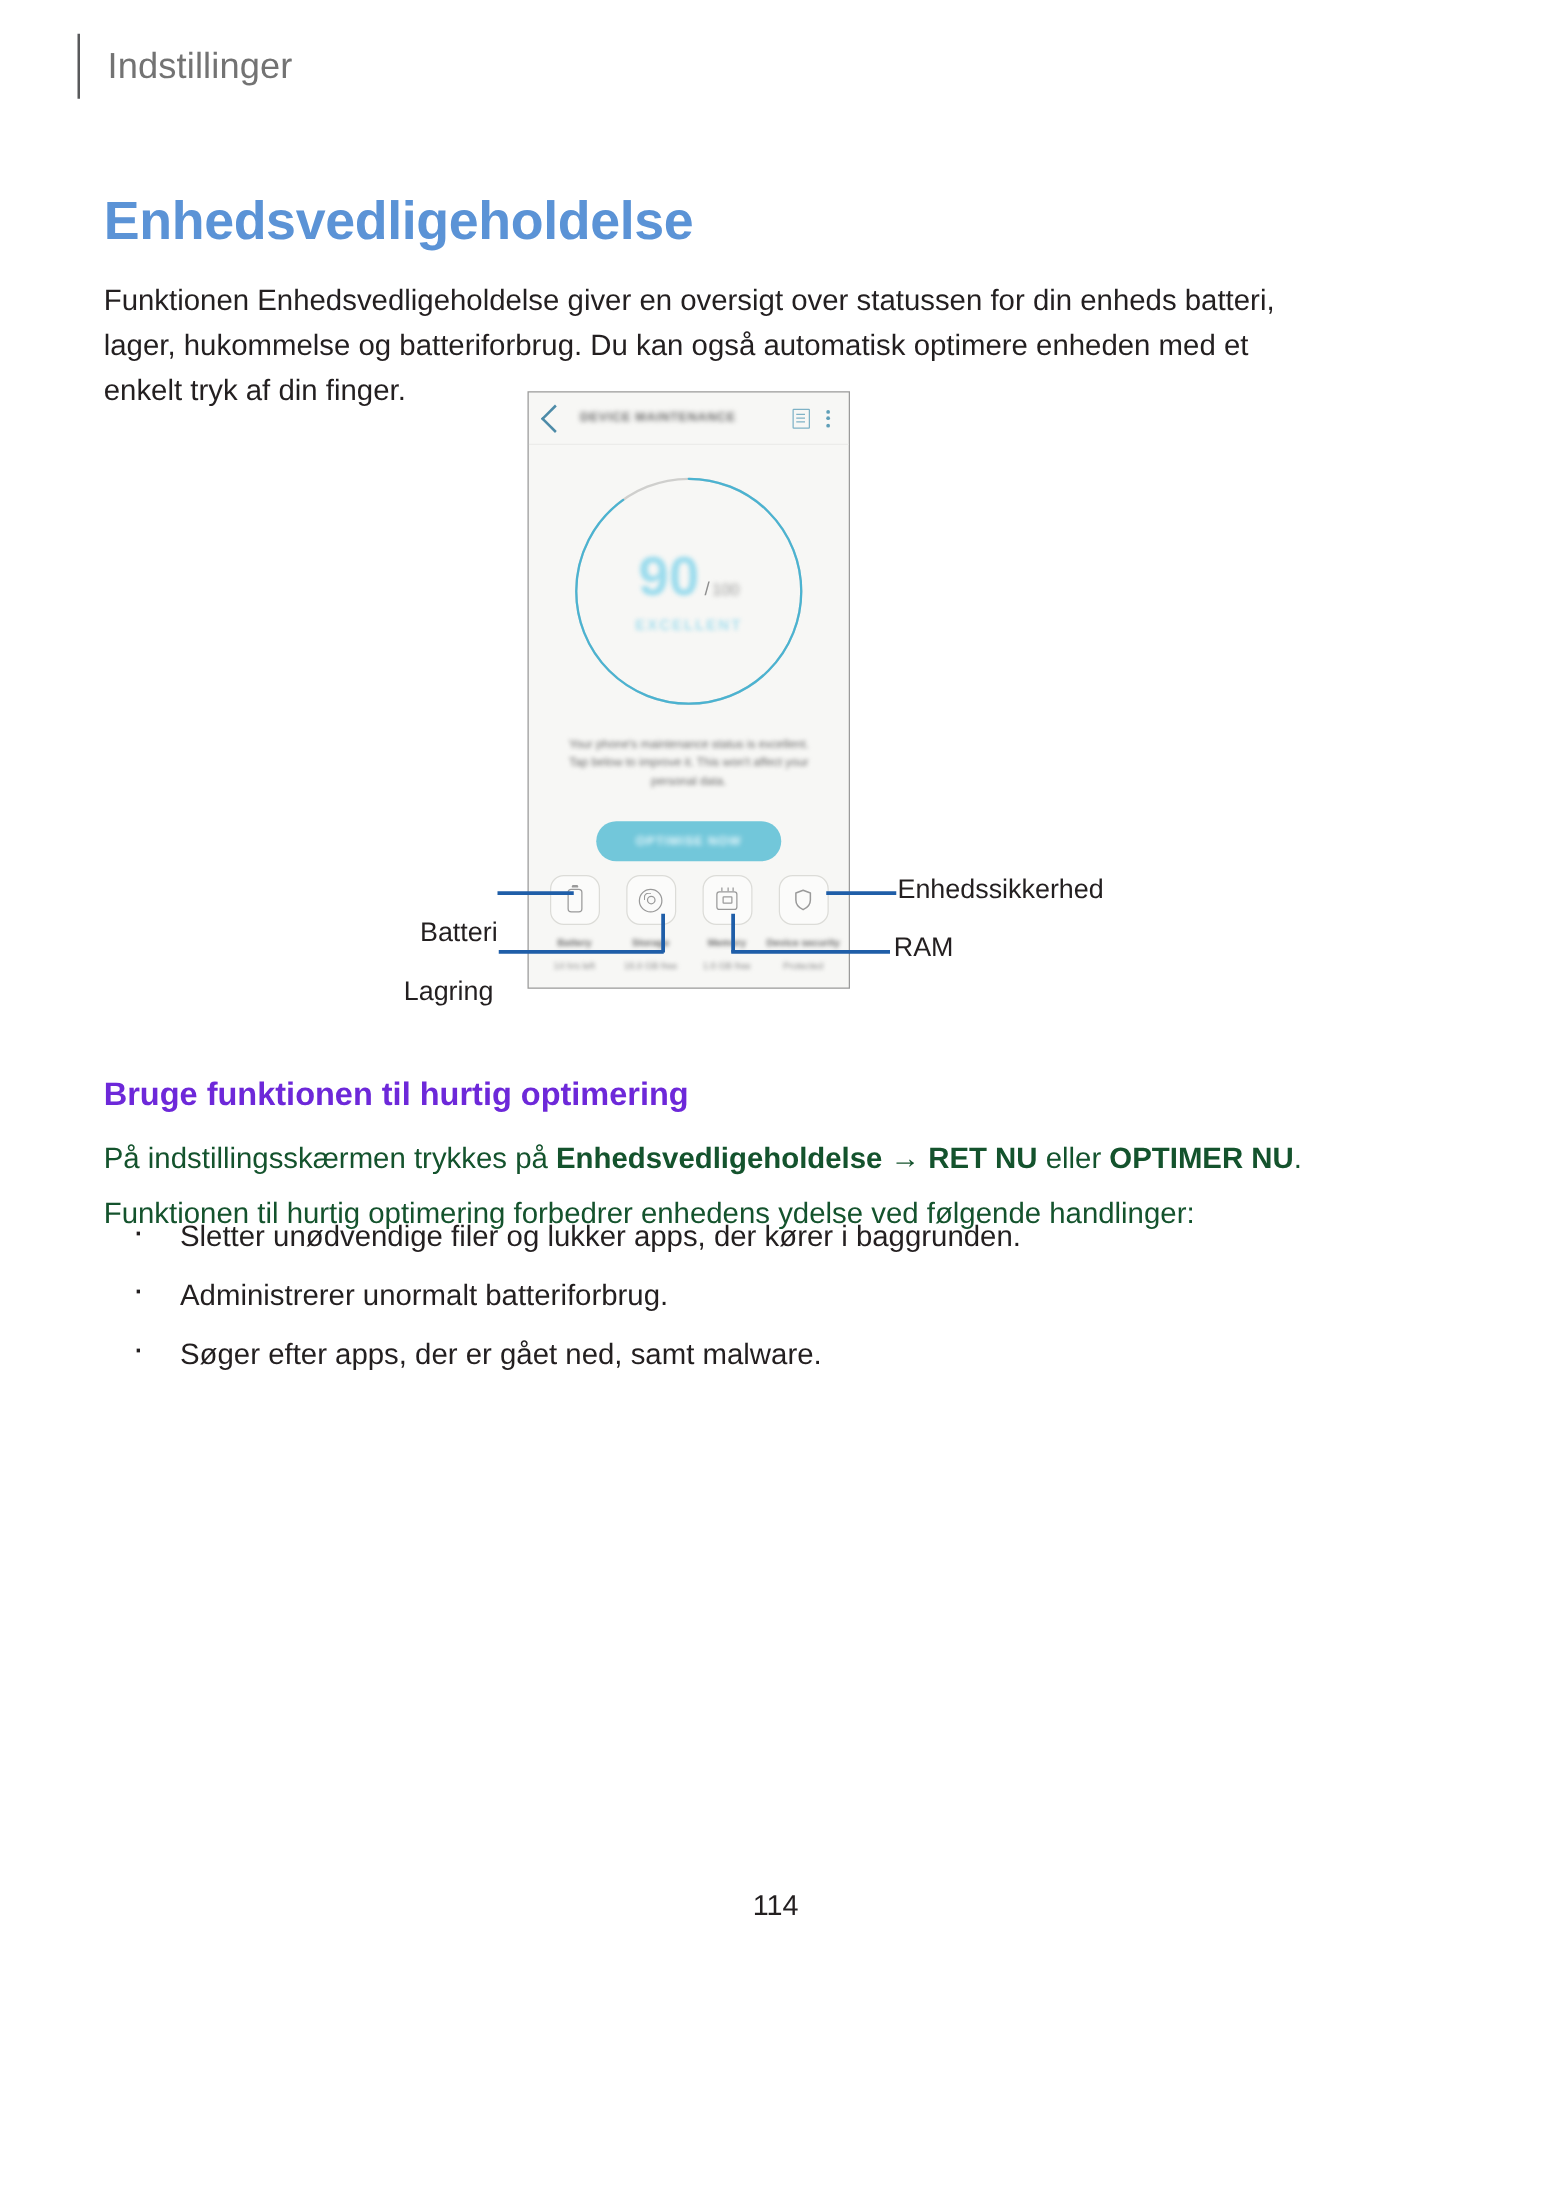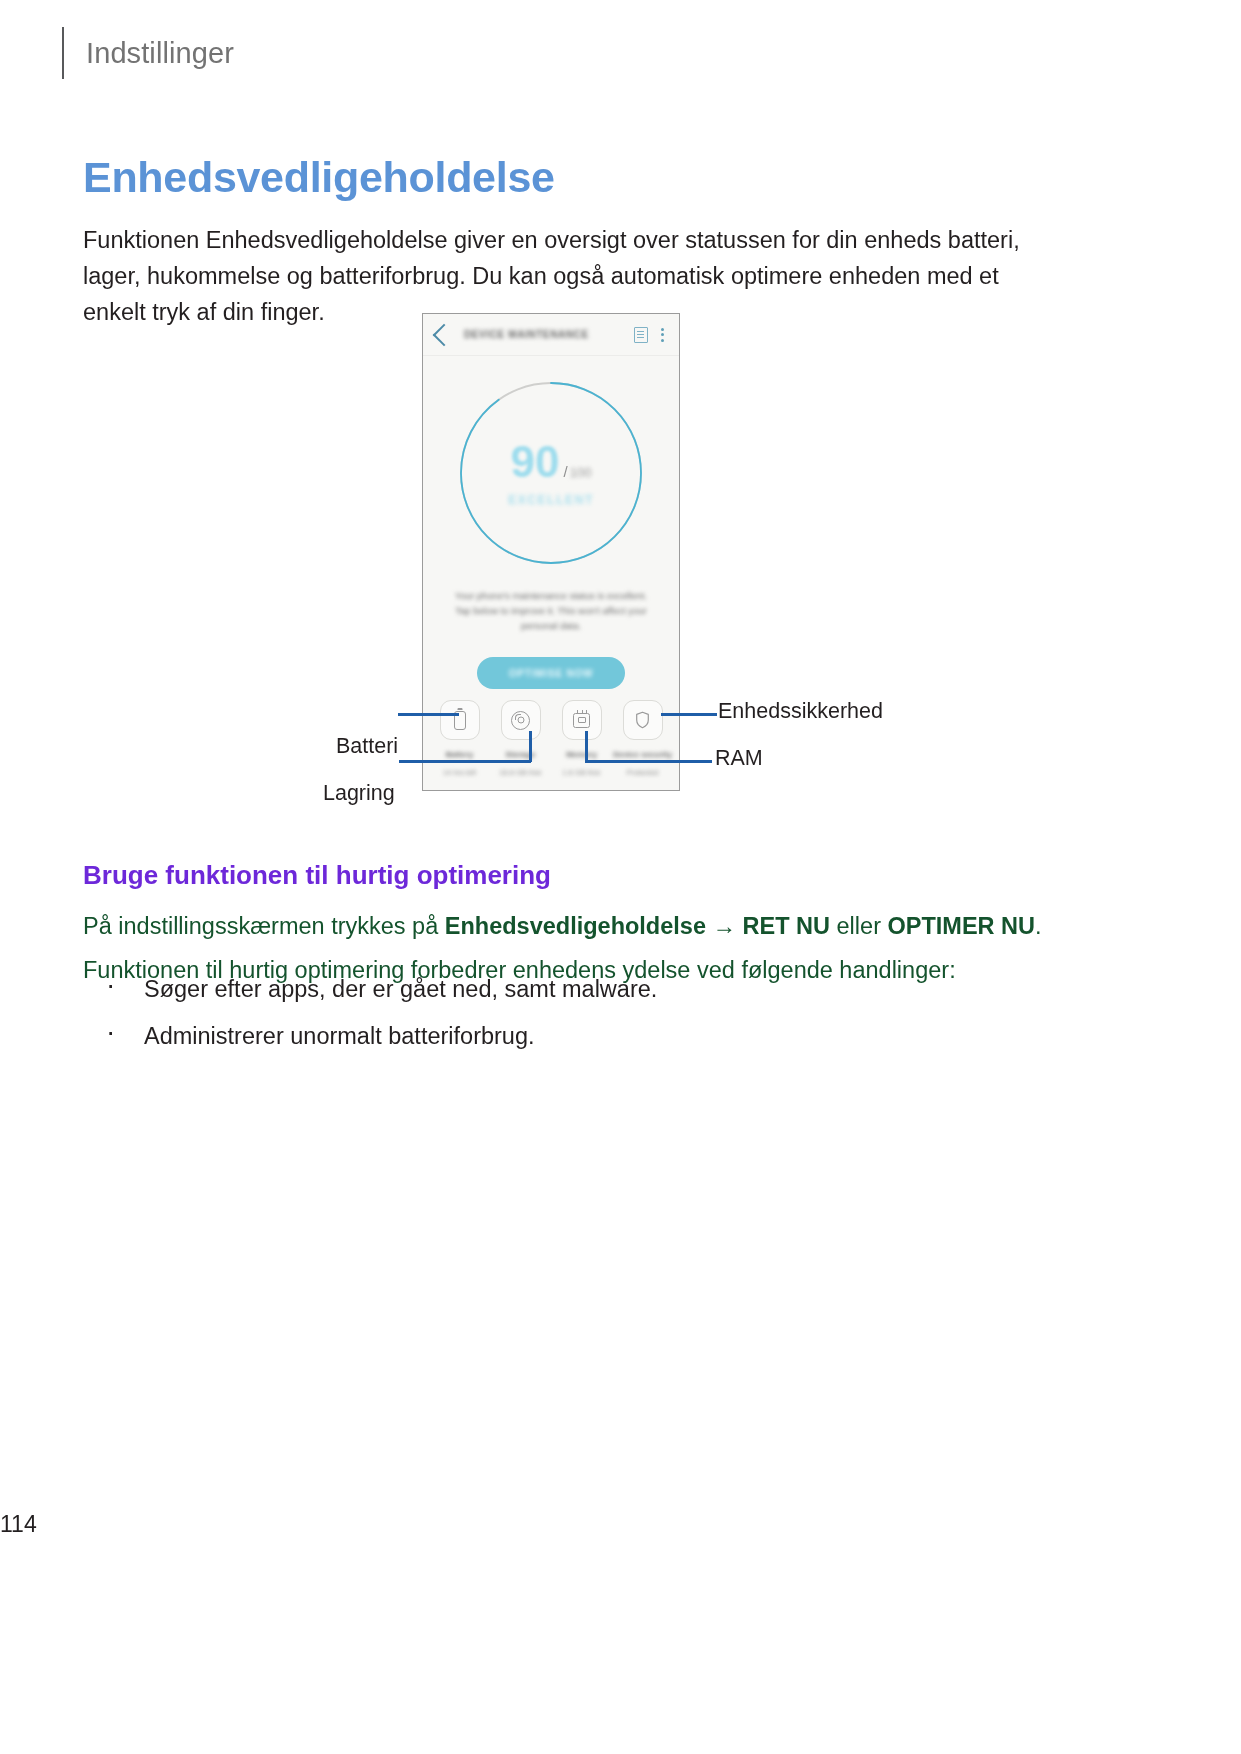--- a/index.html
+++ b/index.html
@@ -417,20 +417,21 @@
     top: -4px;
     font-size: 28px;
     color: #231f20;
   }
 
   .folio {
     position: absolute;
     left: 0;
     top: 1511px;
     width: 1241px;
+    text-align: center;
     font-size: 23px;
     color: #231f20;
   }
 </style>
 </head>
 <body>
 
 <div class="page-header">
   <div class="rule"></div>
   <div class="label">Indstillinger</div>
@@ -540,17 +541,18 @@
 
 <h2 class="sub-heading">Bruge funktionen til hurtig optimering</h2>
 
 <p class="para p1">
   <span>På indstillingsskærmen trykkes på </span><b>Enhedsvedligeholdelse</b><b> → </b><b>RET NU</b><span> eller </span><b>OPTIMER NU</b><span>.</span>
 </p>
 
 <p class="para p2">Funktionen til hurtig optimering forbedrer enhedens ydelse ved følgende handlinger:</p>
 
 <ul class="bullets">
+  <li>Sletter unødvendige filer og lukker apps, der kører i baggrunden.</li>
+  <li>Administrerer unormalt batteriforbrug.</li>
   <li>Søger efter apps, der er gået ned, samt malware.</li>
-  <li>Administrerer unormalt batteriforbrug.</li>
 </ul>
 
 <div class="folio">114</div>
 
 </body></html>

